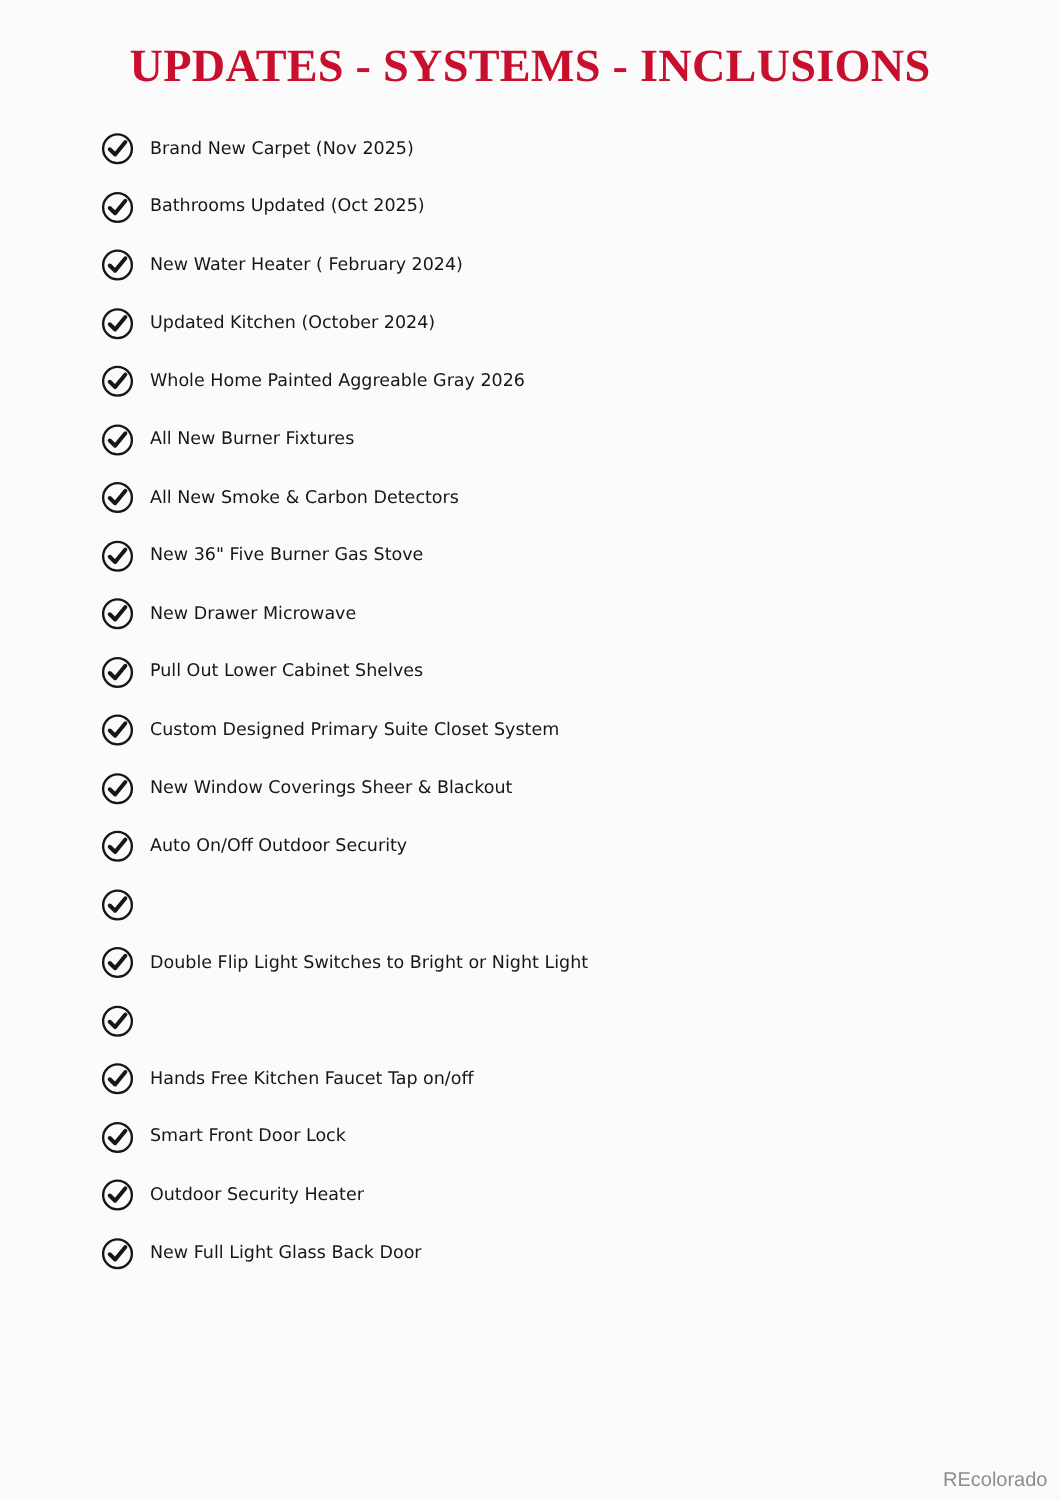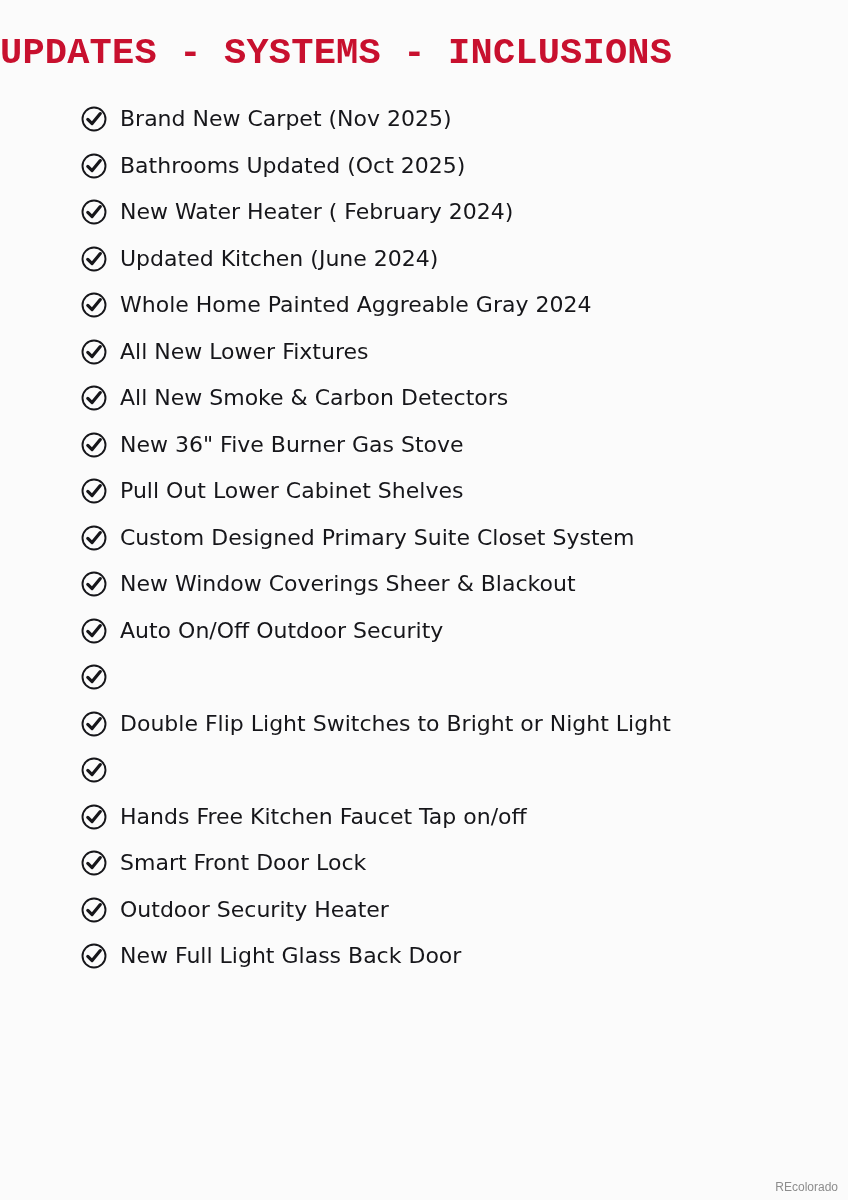--- a/index.html
+++ b/index.html
@@ -20,25 +20,26 @@
     top: 0;
     width: 848px;
     height: 1200px;
     background: #fbfbfb;
   }
   .title {
     position: absolute;
     left: 0;
     top: 32px;
     width: 848px;
+    text-align: center;
     font-size: 37px;
     font-weight: bold;
     letter-spacing: 0.2px;
     color: #c8102e;
-    font-family: Liberation Mono, monospace;
+    font-family: Liberation Serif, serif;
     white-space: nowrap;
   }
   .list {
     position: absolute;
     left: 80px;
     top: 96px;
     width: 740px;
   }
   .list-item {
     display: flex;
@@ -46,31 +47,31 @@
     height: 46.5px;
   }
   .check-icon {
     width: 28px;
     height: 28px;
     flex: 0 0 28px;
     margin-right: 12px;
     display: block;
   }
   .item-label {
-    font-size: 22px;
+    font-size: 14px;
     color: #16161a;
     font-family: "DejaVu Sans", sans-serif;
     line-height: 1.1;
     white-space: nowrap;
   }
   .watermark {
     position: absolute;
     right: 10px;
     bottom: 6px;
-    font-size: 12px;
+    font-size: 16px;
     color: #8d8d8d;
     font-family: "Liberation Sans", sans-serif;
   }
 </style>
 </head>
 <body>
 
 <div class="page">
 
   <div class="title">UPDATES - SYSTEMS - INCLUSIONS</div>
@@ -95,55 +96,62 @@
           <circle cx="14" cy="14" r="11.5" fill="none" stroke="#16161a" stroke-width="1.9"></circle>
           <path d="M7.8 14.4 L12.1 18.6 L20.3 8.6" fill="none" stroke="#16161a" stroke-width="3.2" stroke-linecap="round" stroke-linejoin="round"></path>
         </svg>
         <span class="item-label">New Water Heater ( February 2024)</span>
       </div>
       <div class="list-item">
         <svg class="check-icon" viewBox="0 0 28 28">
           <circle cx="14" cy="14" r="11.5" fill="none" stroke="#16161a" stroke-width="1.9"></circle>
           <path d="M7.8 14.4 L12.1 18.6 L20.3 8.6" fill="none" stroke="#16161a" stroke-width="3.2" stroke-linecap="round" stroke-linejoin="round"></path>
         </svg>
-        <span class="item-label">Updated Kitchen (June 2024)</span>
-      </div>
-      <div class="list-item">
-        <svg class="check-icon" viewBox="0 0 28 28">
-          <circle cx="14" cy="14" r="11.5" fill="none" stroke="#16161a" stroke-width="1.9"></circle>
-          <path d="M7.8 14.4 L12.1 18.6 L20.3 8.6" fill="none" stroke="#16161a" stroke-width="3.2" stroke-linecap="round" stroke-linejoin="round"></path>
-        </svg>
-        <span class="item-label">Whole Home Painted Aggreable Gray 2024</span>
-      </div>
-      <div class="list-item">
-        <svg class="check-icon" viewBox="0 0 28 28">
-          <circle cx="14" cy="14" r="11.5" fill="none" stroke="#16161a" stroke-width="1.9"></circle>
-          <path d="M7.8 14.4 L12.1 18.6 L20.3 8.6" fill="none" stroke="#16161a" stroke-width="3.2" stroke-linecap="round" stroke-linejoin="round"></path>
-        </svg>
-        <span class="item-label">All New Lower Fixtures</span>
+        <span class="item-label">Updated Kitchen (October 2024)</span>
+      </div>
+      <div class="list-item">
+        <svg class="check-icon" viewBox="0 0 28 28">
+          <circle cx="14" cy="14" r="11.5" fill="none" stroke="#16161a" stroke-width="1.9"></circle>
+          <path d="M7.8 14.4 L12.1 18.6 L20.3 8.6" fill="none" stroke="#16161a" stroke-width="3.2" stroke-linecap="round" stroke-linejoin="round"></path>
+        </svg>
+        <span class="item-label">Whole Home Painted Aggreable Gray 2026</span>
+      </div>
+      <div class="list-item">
+        <svg class="check-icon" viewBox="0 0 28 28">
+          <circle cx="14" cy="14" r="11.5" fill="none" stroke="#16161a" stroke-width="1.9"></circle>
+          <path d="M7.8 14.4 L12.1 18.6 L20.3 8.6" fill="none" stroke="#16161a" stroke-width="3.2" stroke-linecap="round" stroke-linejoin="round"></path>
+        </svg>
+        <span class="item-label">All New Burner Fixtures</span>
       </div>
       <div class="list-item">
         <svg class="check-icon" viewBox="0 0 28 28">
           <circle cx="14" cy="14" r="11.5" fill="none" stroke="#16161a" stroke-width="1.9"></circle>
           <path d="M7.8 14.4 L12.1 18.6 L20.3 8.6" fill="none" stroke="#16161a" stroke-width="3.2" stroke-linecap="round" stroke-linejoin="round"></path>
         </svg>
         <span class="item-label">All New Smoke &amp; Carbon Detectors</span>
       </div>
       <div class="list-item">
         <svg class="check-icon" viewBox="0 0 28 28">
           <circle cx="14" cy="14" r="11.5" fill="none" stroke="#16161a" stroke-width="1.9"></circle>
           <path d="M7.8 14.4 L12.1 18.6 L20.3 8.6" fill="none" stroke="#16161a" stroke-width="3.2" stroke-linecap="round" stroke-linejoin="round"></path>
         </svg>
         <span class="item-label">New 36" Five Burner Gas Stove</span>
       </div>
       <div class="list-item">
         <svg class="check-icon" viewBox="0 0 28 28">
           <circle cx="14" cy="14" r="11.5" fill="none" stroke="#16161a" stroke-width="1.9"></circle>
           <path d="M7.8 14.4 L12.1 18.6 L20.3 8.6" fill="none" stroke="#16161a" stroke-width="3.2" stroke-linecap="round" stroke-linejoin="round"></path>
         </svg>
+        <span class="item-label">New Drawer Microwave</span>
+      </div>
+      <div class="list-item">
+        <svg class="check-icon" viewBox="0 0 28 28">
+          <circle cx="14" cy="14" r="11.5" fill="none" stroke="#16161a" stroke-width="1.9"></circle>
+          <path d="M7.8 14.4 L12.1 18.6 L20.3 8.6" fill="none" stroke="#16161a" stroke-width="3.2" stroke-linecap="round" stroke-linejoin="round"></path>
+        </svg>
         <span class="item-label">Pull Out Lower Cabinet Shelves</span>
       </div>
       <div class="list-item">
         <svg class="check-icon" viewBox="0 0 28 28">
           <circle cx="14" cy="14" r="11.5" fill="none" stroke="#16161a" stroke-width="1.9"></circle>
           <path d="M7.8 14.4 L12.1 18.6 L20.3 8.6" fill="none" stroke="#16161a" stroke-width="3.2" stroke-linecap="round" stroke-linejoin="round"></path>
         </svg>
         <span class="item-label">Custom Designed Primary Suite Closet System</span>
       </div>
       <div class="list-item">

